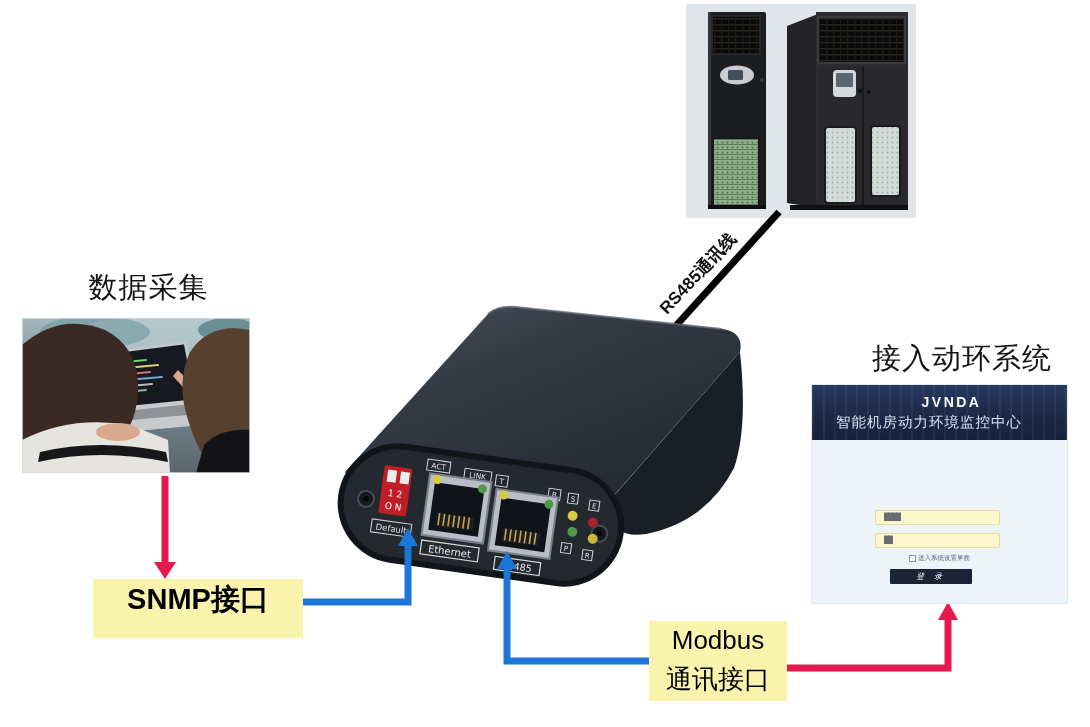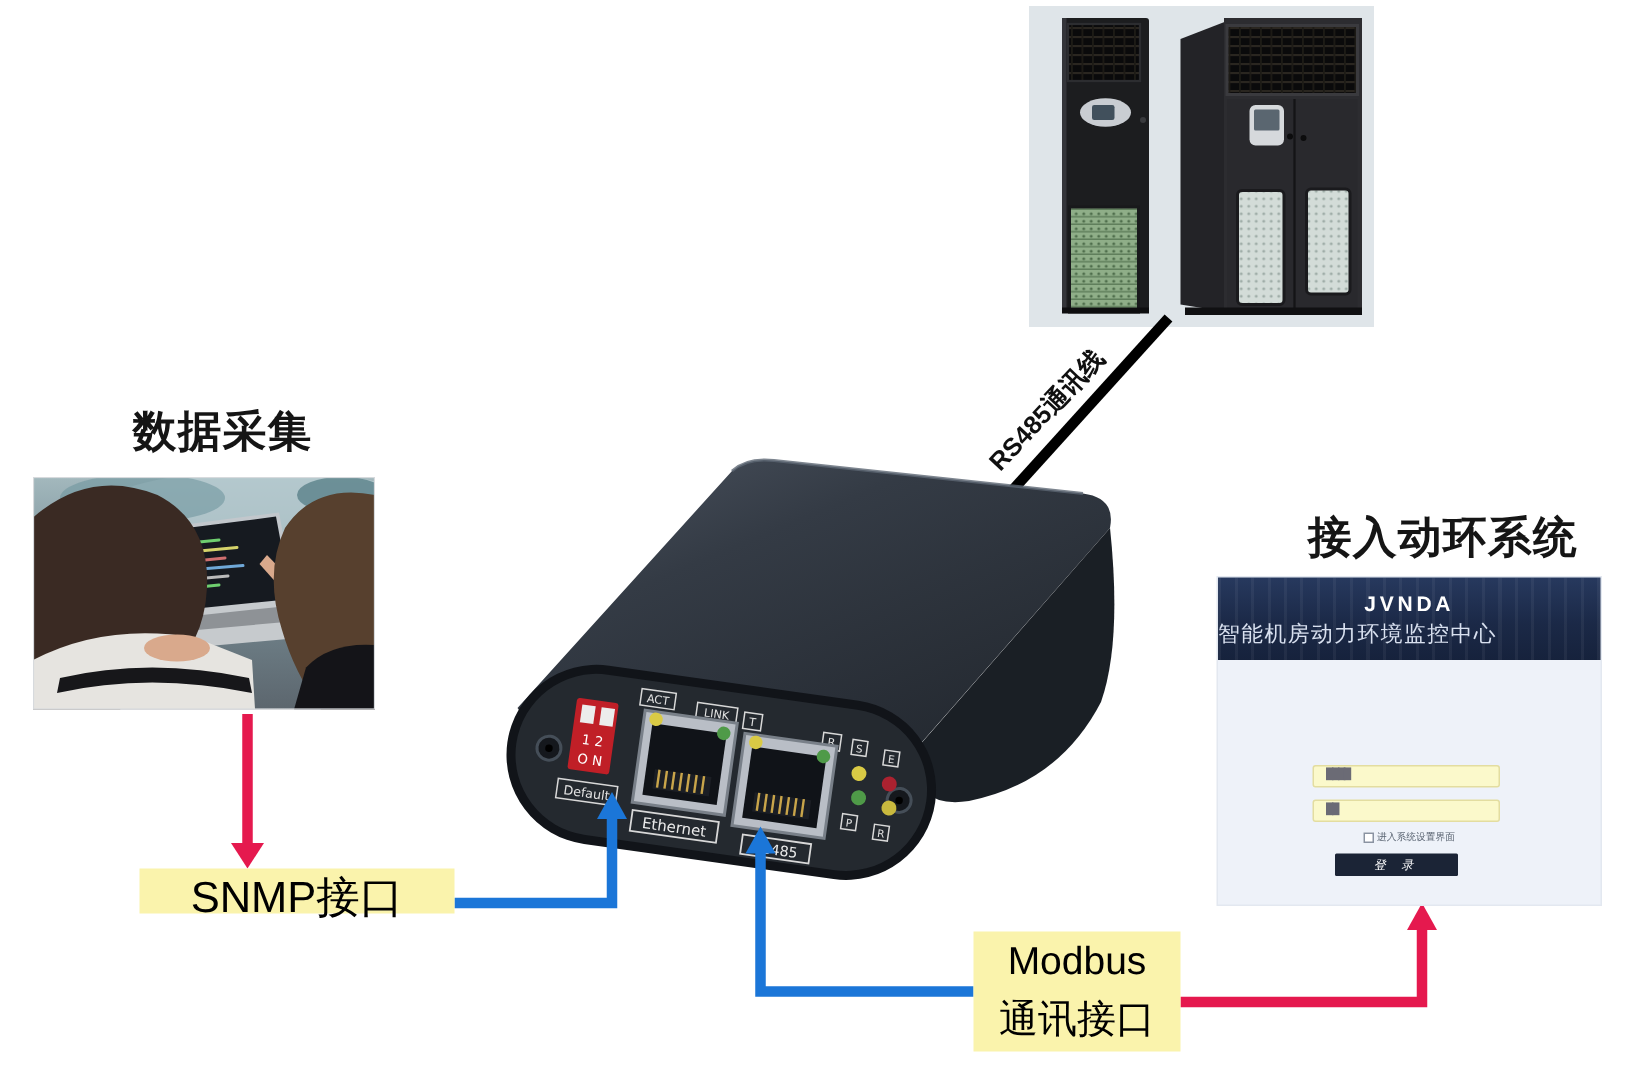--- a/index.html
+++ b/index.html
@@ -1,29 +1,29 @@
 <!DOCTYPE html>
 <html><head>
 <meta charset="utf-8">
 <style>
   html,body{margin:0;padding:0;background:#ffffff;}
   .canvas{position:relative;width:1090px;height:727px;background:#ffffff;overflow:hidden;
           font-family:"Liberation Sans", sans-serif;color:#111;}
   .abs{position:absolute;}
-  .section-title{font-size:29px;font-weight:700;letter-spacing:1px;color:#151515;text-align:center;}
+  .section-title{font-size:29px;font-weight:400;letter-spacing:1px;color:#151515;text-align:center;}
   .rs485-text{font-size:17px;font-weight:600;color:#101010;text-align:center;
               transform:rotate(-47deg);white-space:nowrap;}
   .ylabel{background:#faf3ac;color:#000;text-align:center;}
-  .snmp{left:93px;top:579px;width:210px;height:30px;font-size:29px;line-height:41px;font-weight:400;}
+  .snmp{left:93px;top:579px;width:210px;height:59px;font-size:29px;line-height:41px;font-weight:700;}
   .modbus{left:649px;top:621px;width:138px;height:80px;font-size:26px;line-height:39px;font-weight:400;}
   
   .login-shot{left:812px;top:385px;width:255px;height:218px;background:#eef2f9;
               box-shadow:0 0 0 1px #e3e8f0;}
   .login-header{position:relative;height:55px;
-      background:linear-gradient(180deg,#27395e 0%,#1b2947 55%,#16223c 100%);overflow:hidden;}
+      background:linear-gradient(180deg,#27395e 0%,#1b2947 55%,#16223c 100%);overflow:hidden;padding-left:24px;}
   .login-header:after{content:"";position:absolute;inset:0;
       background:repeating-linear-gradient(90deg,rgba(255,255,255,0.05) 0 2px,transparent 2px 11px);}
   .login-logo{position:relative;z-index:2;text-align:center;padding-top:9px;font-size:14px;
       font-weight:bold;letter-spacing:2.5px;color:#ffffff;}
   .login-title{position:relative;z-index:2;text-align:left;margin-top:3px;font-size:14.5px;
       color:#d8e0ef;letter-spacing:1px;}
   .login-input{position:absolute;left:63px;width:115px;height:13px;background:#fbf9cb;
       border:1px solid #e3dda0;border-radius:2px;font-size:7px;line-height:12px;
       color:#6b6b75;padding:0 0 0 8px;letter-spacing:-1px;}
   .login-check{position:absolute;left:0;top:169px;width:100%;text-align:center;font-size:6.5px;

